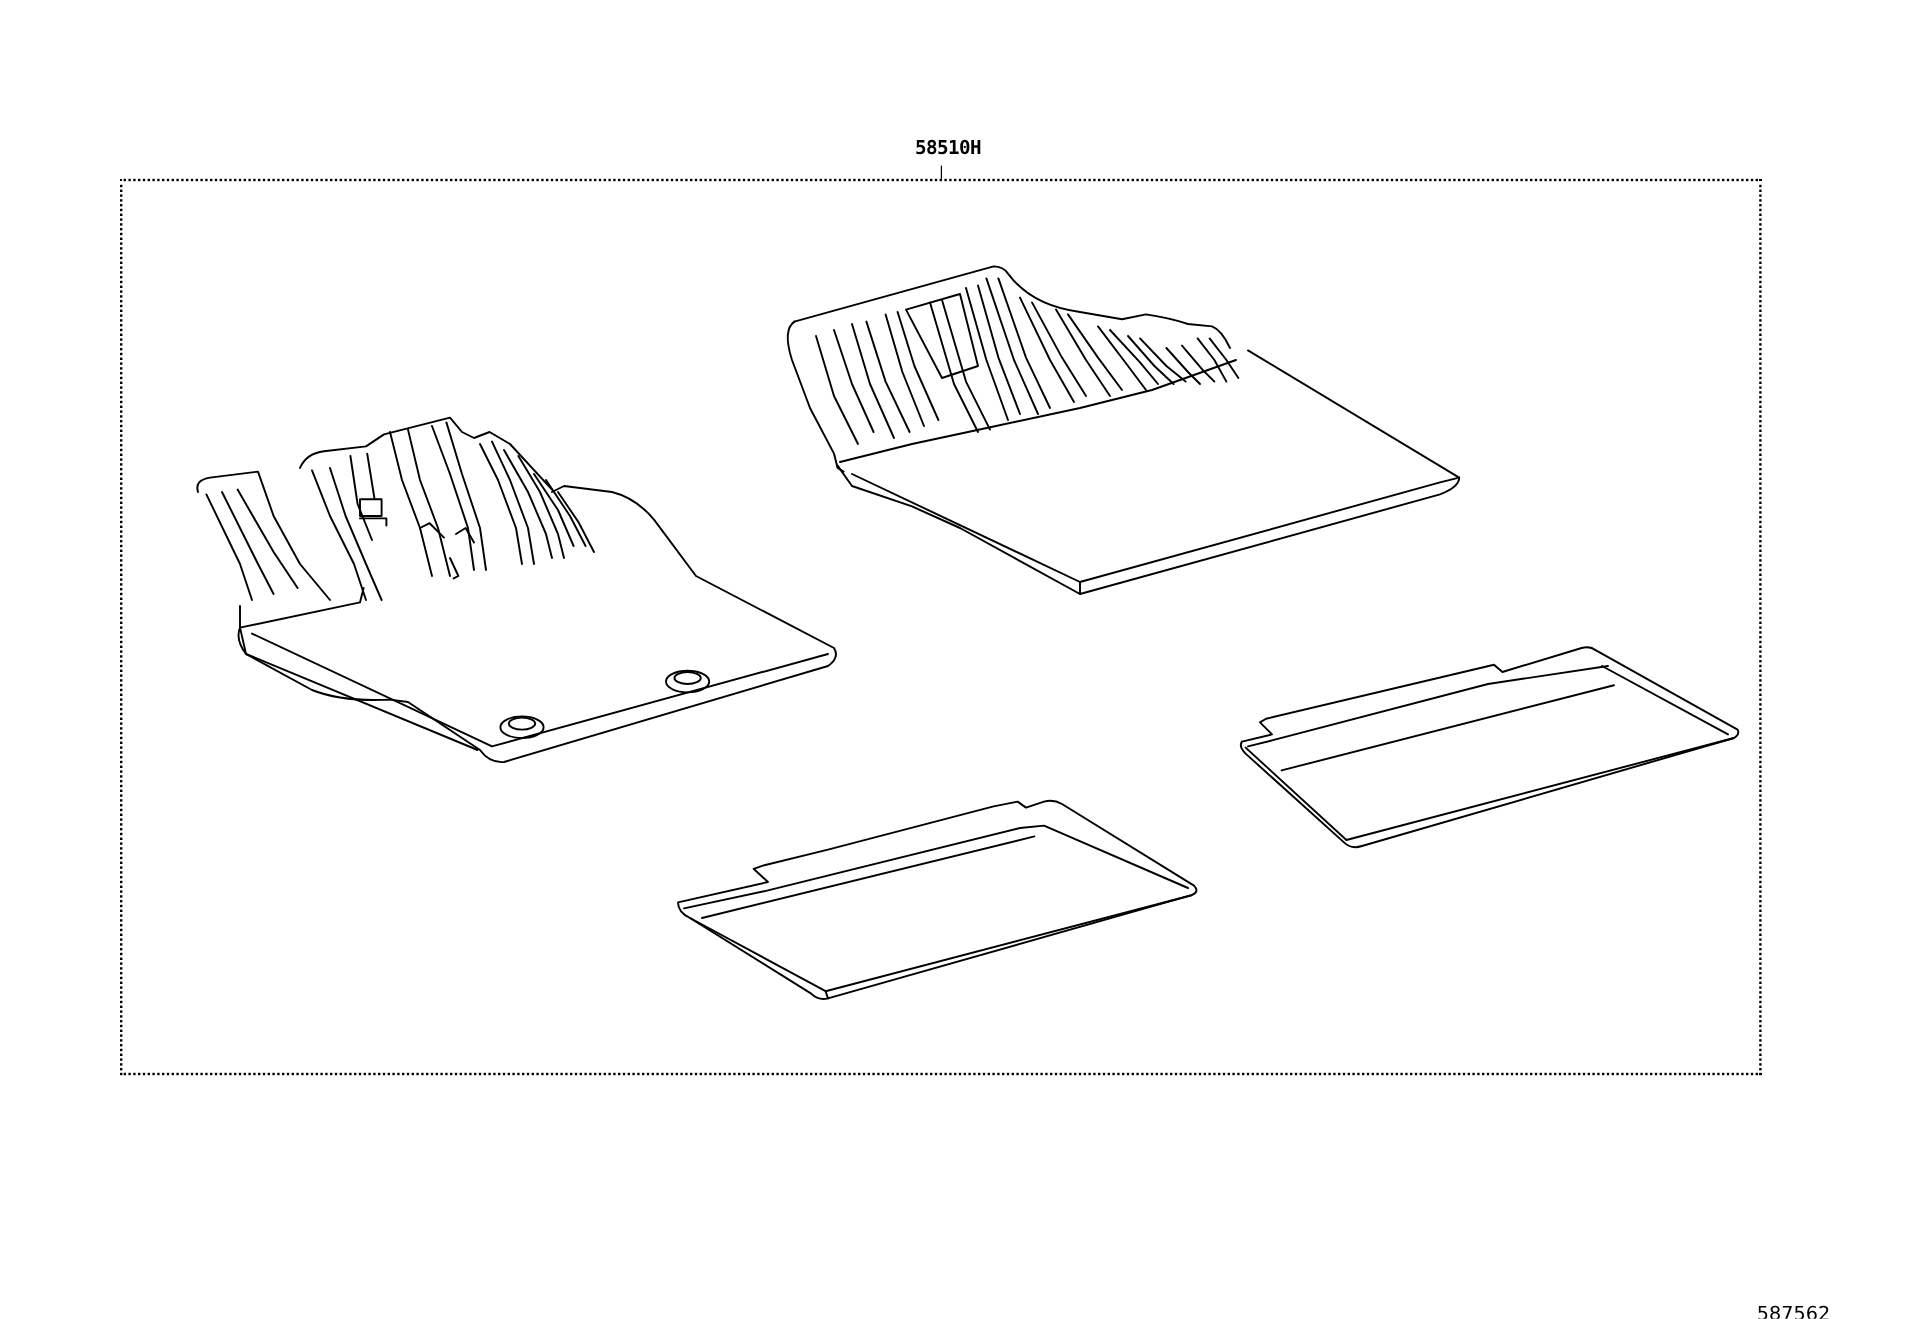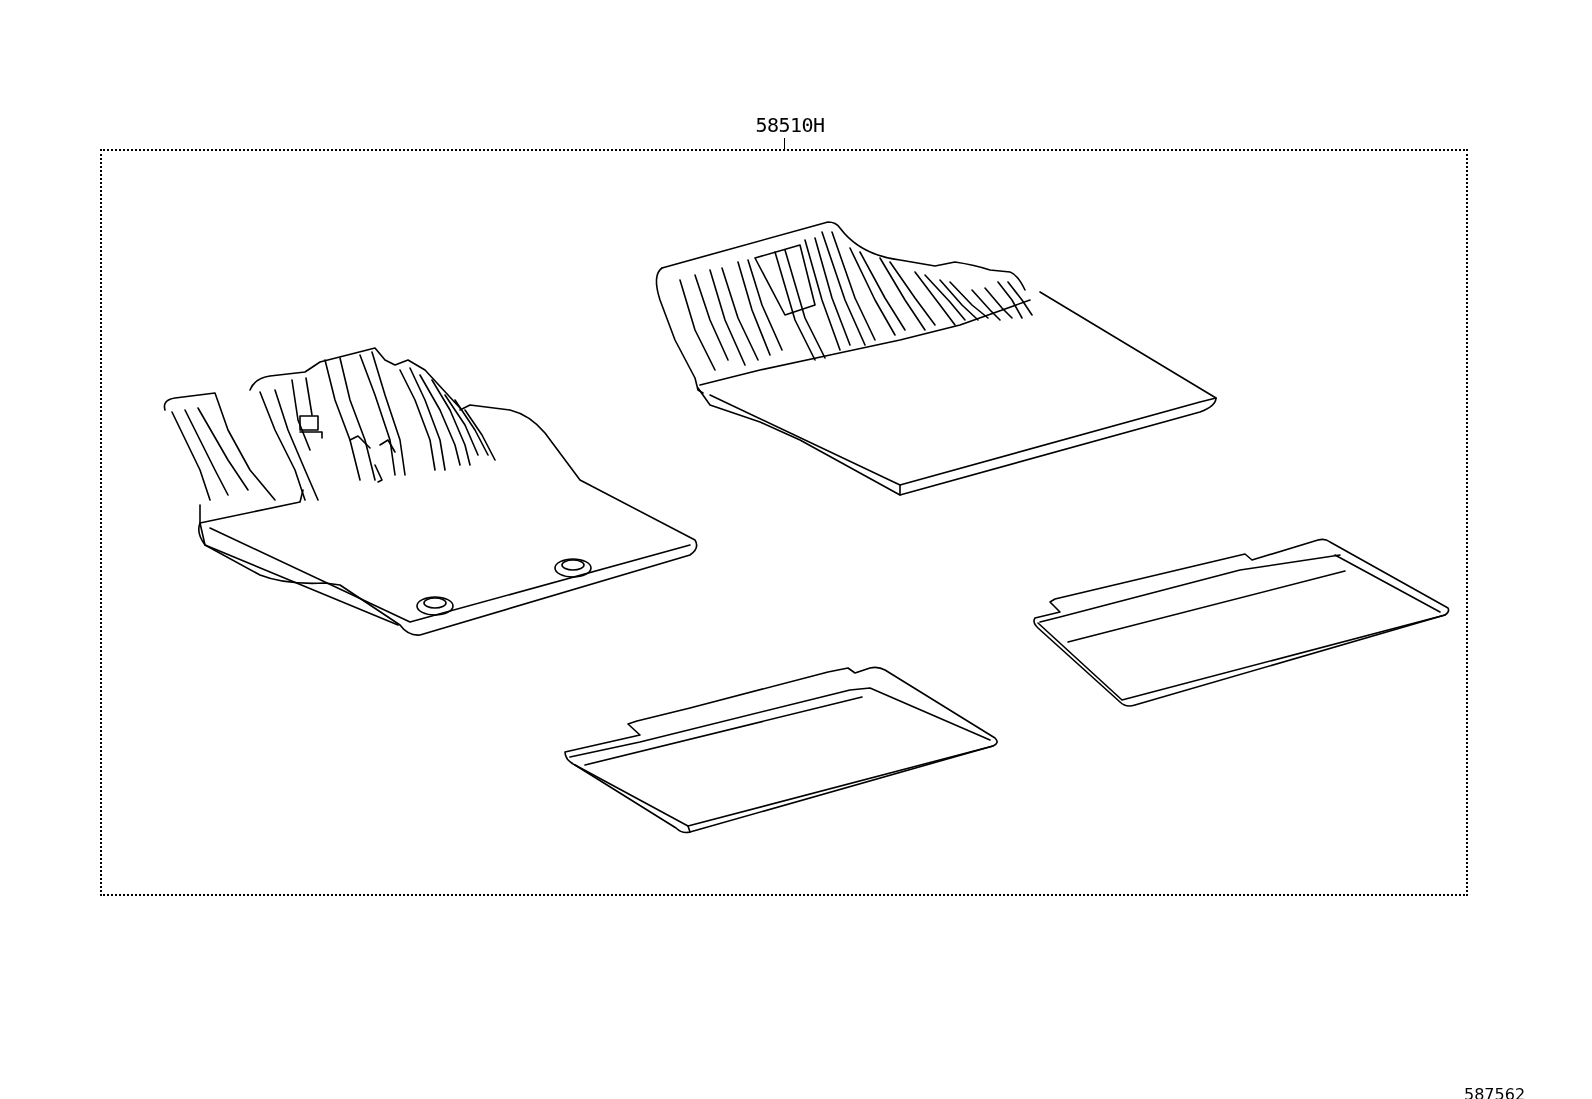--- a/index.html
+++ b/index.html
@@ -1,19 +1,19 @@
 <!DOCTYPE html>
 <html><head>
 <meta charset="utf-8">
 <style>
   html, body { margin: 0; padding: 0; background: #ffffff; }
   body { width: 1592px; height: 1099px; position: relative; overflow: hidden;
          font-family: "DejaVu Sans Mono", monospace; color: #000; }
   .callout { position: absolute; left: 740px; top: 113px; width: 100px; text-align: center;
-             font-family: "DejaVu Sans Mono", monospace; font-weight: normal; font-size: 20px;
+             font-family: "DejaVu Sans Mono", monospace; font-weight: bold; font-size: 16px;
              letter-spacing: -0.5px; }
   .leader { position: absolute; left: 784px; top: 138px; width: 1px; height: 12px; background: #000; }
   .frame { position: absolute; left: 100px; top: 149px; width: 1368px; height: 747px;
            border: 2px dotted #000; box-sizing: border-box; }
   .figno { position: absolute; left: 1464px; top: 1040px; font-family: "DejaVu Sans", sans-serif;
            font-size: 16px; margin-top: 45px; }
   svg.art { position: absolute; left: 0; top: 0; }
   svg.art path, svg.art ellipse, svg.art polyline, svg.art line { fill: none; stroke: #000; stroke-width: 1.6; stroke-linejoin: round; stroke-linecap: round; }
 </style>
 </head>

